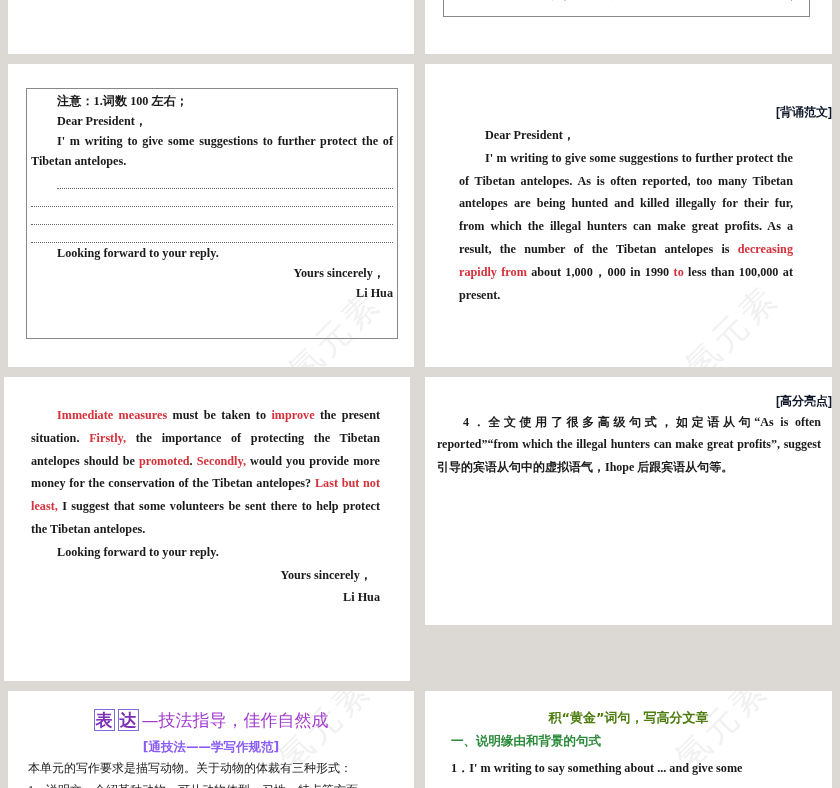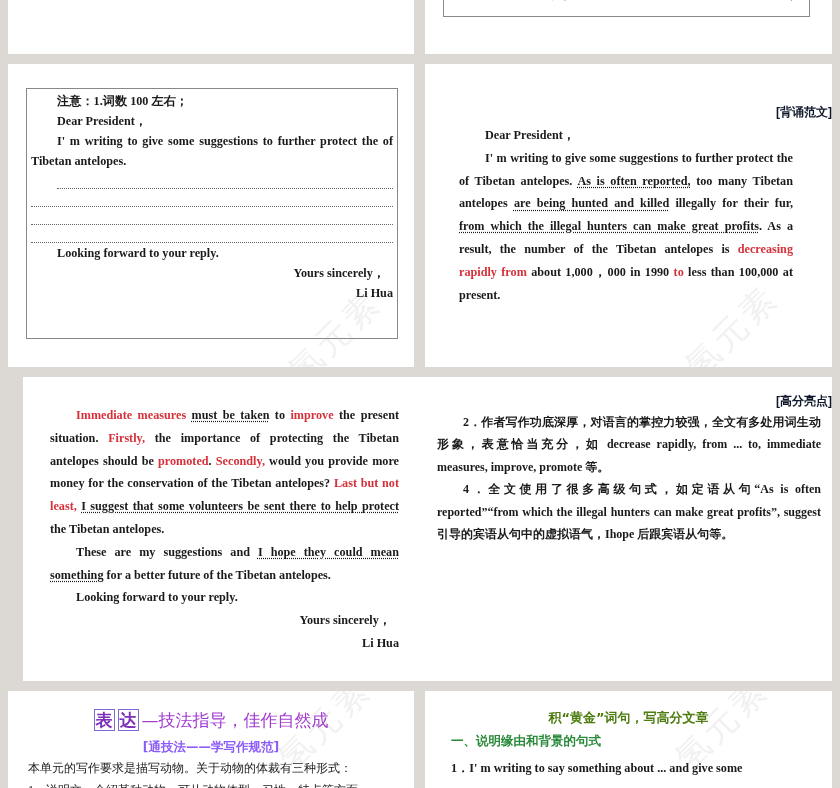--- a/index.html
+++ b/index.html
@@ -12,22 +12,22 @@
   }
   .slide {
     position: absolute;
     background: #ffffff;
     overflow: hidden;
   }
   #s1 { left: 8px; top: -10px; width: 406px; height: 64px; }
   #s2 { left: 425px; top: -10px; width: 407px; height: 64px; }
   #s3 { left: 8px; top: 64px; width: 406px; height: 303px; padding-left: 20px; }
   #s4 { left: 425px; top: 64px; width: 407px; height: 303px; }
-  #s5 { left: 23px; top: 377px; width: 406px; height: 304px; }
-  #s6 { left: 425px; top: 377px; width: 407px; height: 304px; }
+  #s5 { left: 4px; top: 377px; width: 406px; height: 304px; }
+  #s6 { left: 425px; top: 377px; width: 407px; height: 248px; }
   #s7 { left: 8px; top: 691px; width: 406px; height: 110px; }
   #s8 { left: 425px; top: 691px; width: 407px; height: 110px; }
 
   .watermark {
     position: absolute;
     font-family: "DejaVu Sans", sans-serif;
     font-size: 34px;
     color: rgba(180,180,180,0.18);
     transform: rotate(-45deg);
     pointer-events: none;
@@ -63,21 +63,21 @@
 
   
   .center-green {
     text-align: right; color: #0f172a; font-weight: bold;
     font-family: Liberation Sans, sans-serif; font-size: 12px;
   }
   .essay {
     font-size: 12.2px; font-weight: bold; line-height: 22.8px; text-align: justify;
   }
   .red { color: #d6303a; }
-  .ul { text-decoration: underline; text-decoration-style: dotted; text-underline-offset: 2px; }
+  .ul { text-decoration-style: dotted; text-underline-offset: 2px; }
 
   .cnbody {
     font-size: 12px; font-weight: bold; line-height: 22.4px; text-align: justify;
   }
 
   .title-purple {
     font-family: "DejaVu Sans", sans-serif;
     font-size: 17px; color: #a23ad0; text-align: center; white-space: nowrap;
   }
   .boxchar {
@@ -130,31 +130,29 @@
   <div class="essay" style="position:absolute; left:34px; top:60px; width:334px;">
     <div class="indent">Dear President，</div>
     <div class="indent"><span>I' m writing to give some suggestions to further protect the of Tibetan antelopes. </span><span class="ul">As is often reported,</span><span> too many Tibetan antelopes </span><span class="ul">are being hunted and killed</span><span> illegally for their fur, </span><span class="ul">from which the illegal hunters can make great profits</span><span>. As a result, the number of the Tibetan antelopes is </span><span class="red">decreasing rapidly from</span><span> about 1,000，000 in 1990 </span><span class="red">to</span><span> less than 100,000 at present.</span></div>
   </div>
   <div class="watermark" style="left:250px; top:245px;">氢元素</div>
 </div>
 
 <div class="slide" id="s5">
   <div class="essay" style="position:absolute; left:27px; top:27px; width:349px;">
     <div class="indent"><span class="red">Immediate measures</span><span> </span><span class="ul">must be taken</span><span> to </span><span class="red">improve</span><span> the present situation. </span><span class="red">Firstly,</span><span> the importance of protecting the Tibetan antelopes should be </span><span class="red">promoted</span><span>. </span><span class="red">Secondly,</span><span> would you provide more money for the conservation of the Tibetan antelopes? </span><span class="red">Last but not least,</span><span> </span><span class="ul">I suggest that some volunteers be sent there to help protect</span><span> the Tibetan antelopes.</span></div>
-    <div class="indent"><span>These are my suggestions and </span><span class="ul">I hope they could mean something</span><span> for a better future of the Tibetan antelopes.</span></div>
     <div class="indent">Looking forward to your reply.</div>
     <div class="right" style="padding-right:8px">Yours sincerely，</div>
     <div class="right">Li Hua</div>
   </div>
 </div>
 
 <div class="slide" id="s6">
   <div class="center-green" style="position:absolute; left:0; right:0; top:16px;">[高分亮点]</div>
   <div class="cnbody" style="position:absolute; left:12px; top:34px; width:384px;">
-    <div class="indent">2．作者写作功底深厚，对语言的掌控力较强，全文有多处用词生动形象，表意恰当充分，如 decrease rapidly, from ... to, immediate measures, improve, promote 等。</div>
     <div class="indent">4．全文使用了很多高级句式，如定语从句“As is often reported”“from which the illegal hunters can make great profits”, suggest 引导的宾语从句中的虚拟语气，Ihope 后跟宾语从句等。</div>
   </div>
 </div>
 
 <div class="slide" id="s7">
   <div class="title-purple" style="position:absolute; left:0; right:0; top:18px;">
     <span class="boxchar">表</span><span class="boxchar">达</span><span>—技法指导，佳作自然成</span>
   </div>
   <div class="subtitle-teal" style="position:absolute; left:0; right:0; top:48px;">[通技法——学写作规范]</div>
   <div class="cnbody" style="position:absolute; left:20px; top:66px; width:370px; font-weight:normal; white-space:nowrap;">

